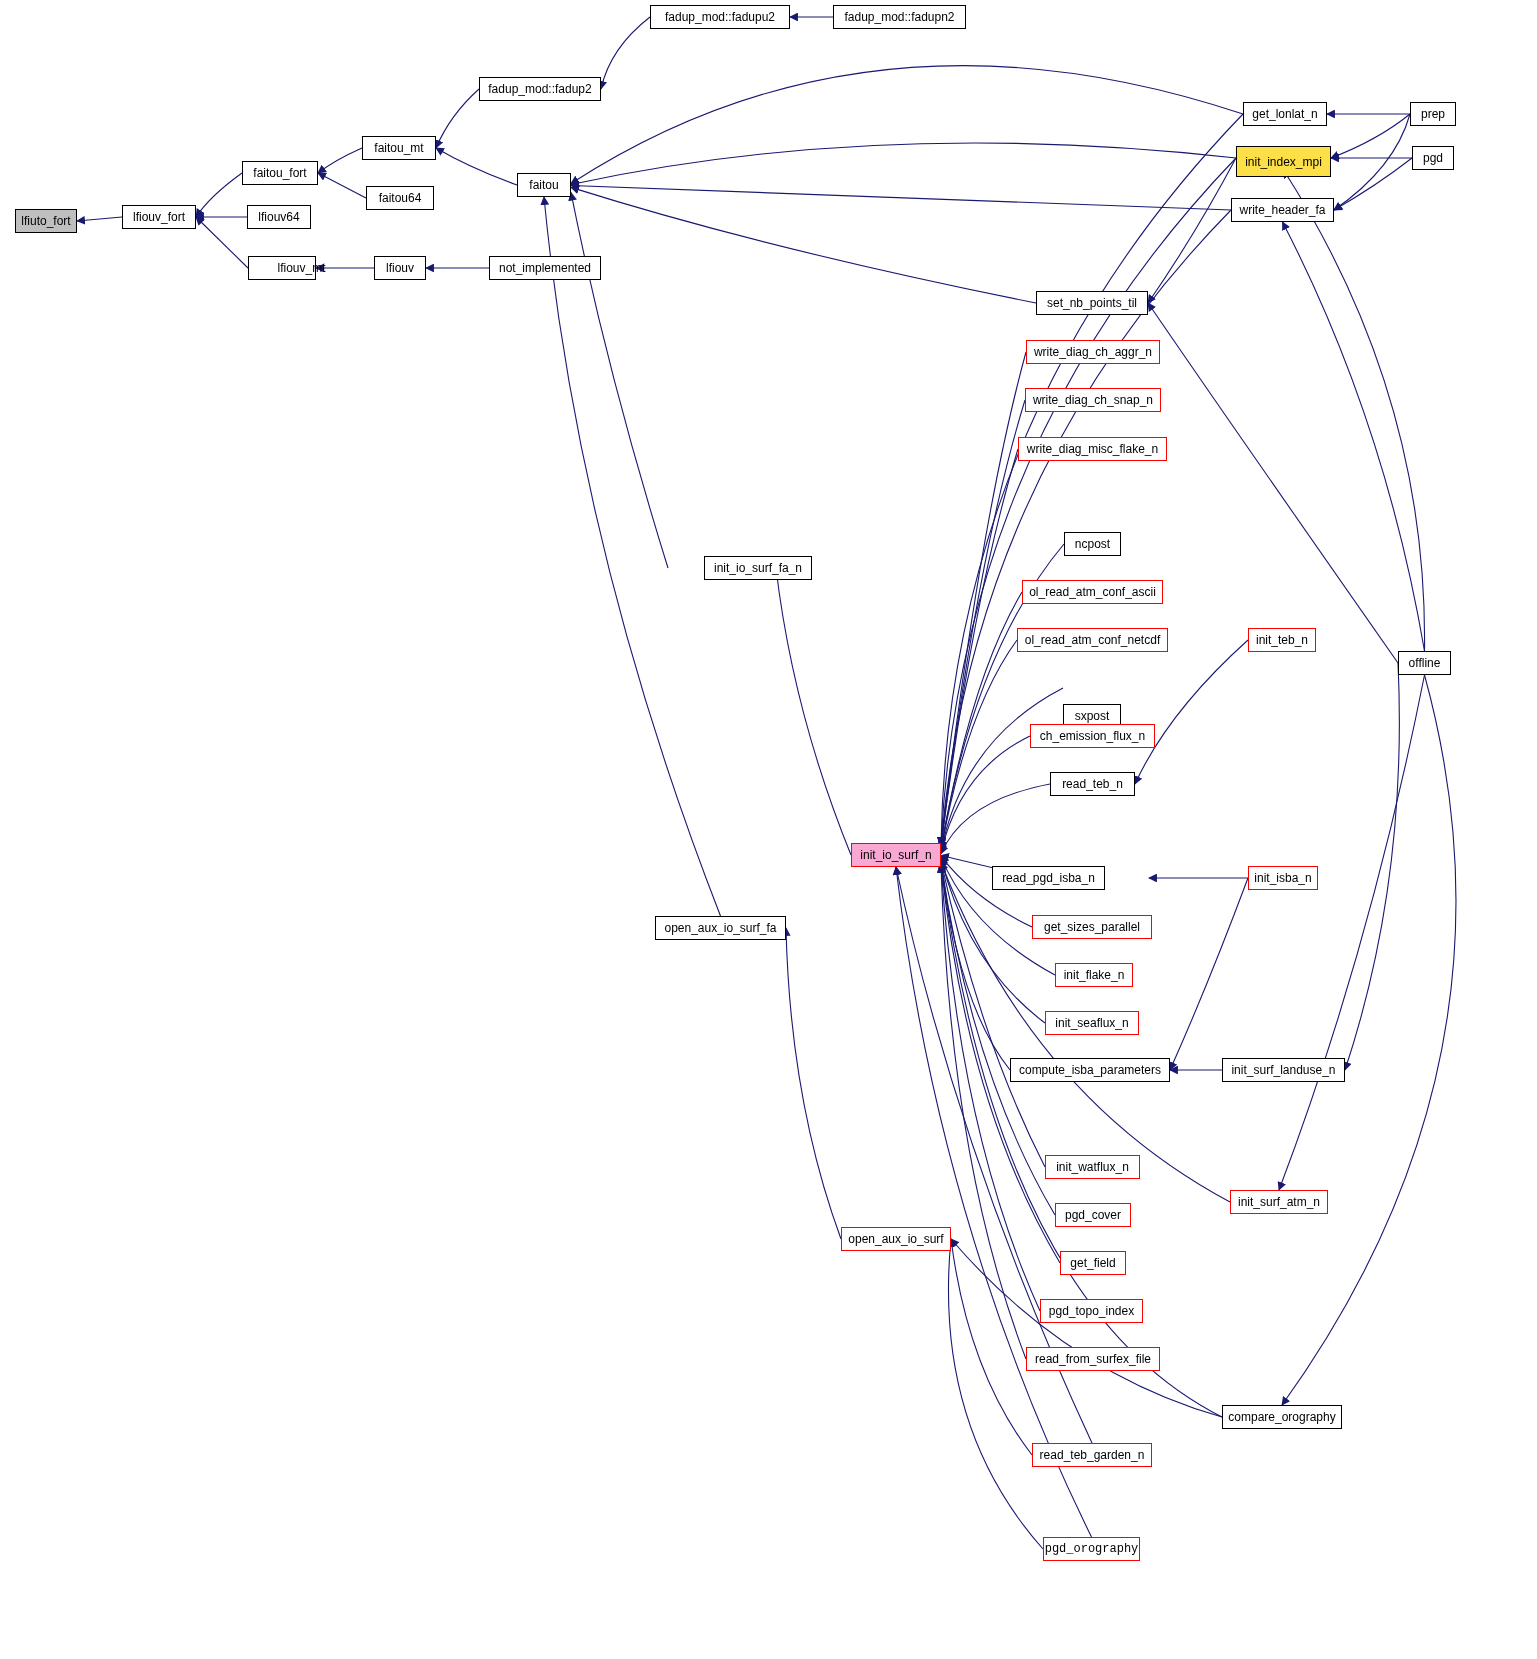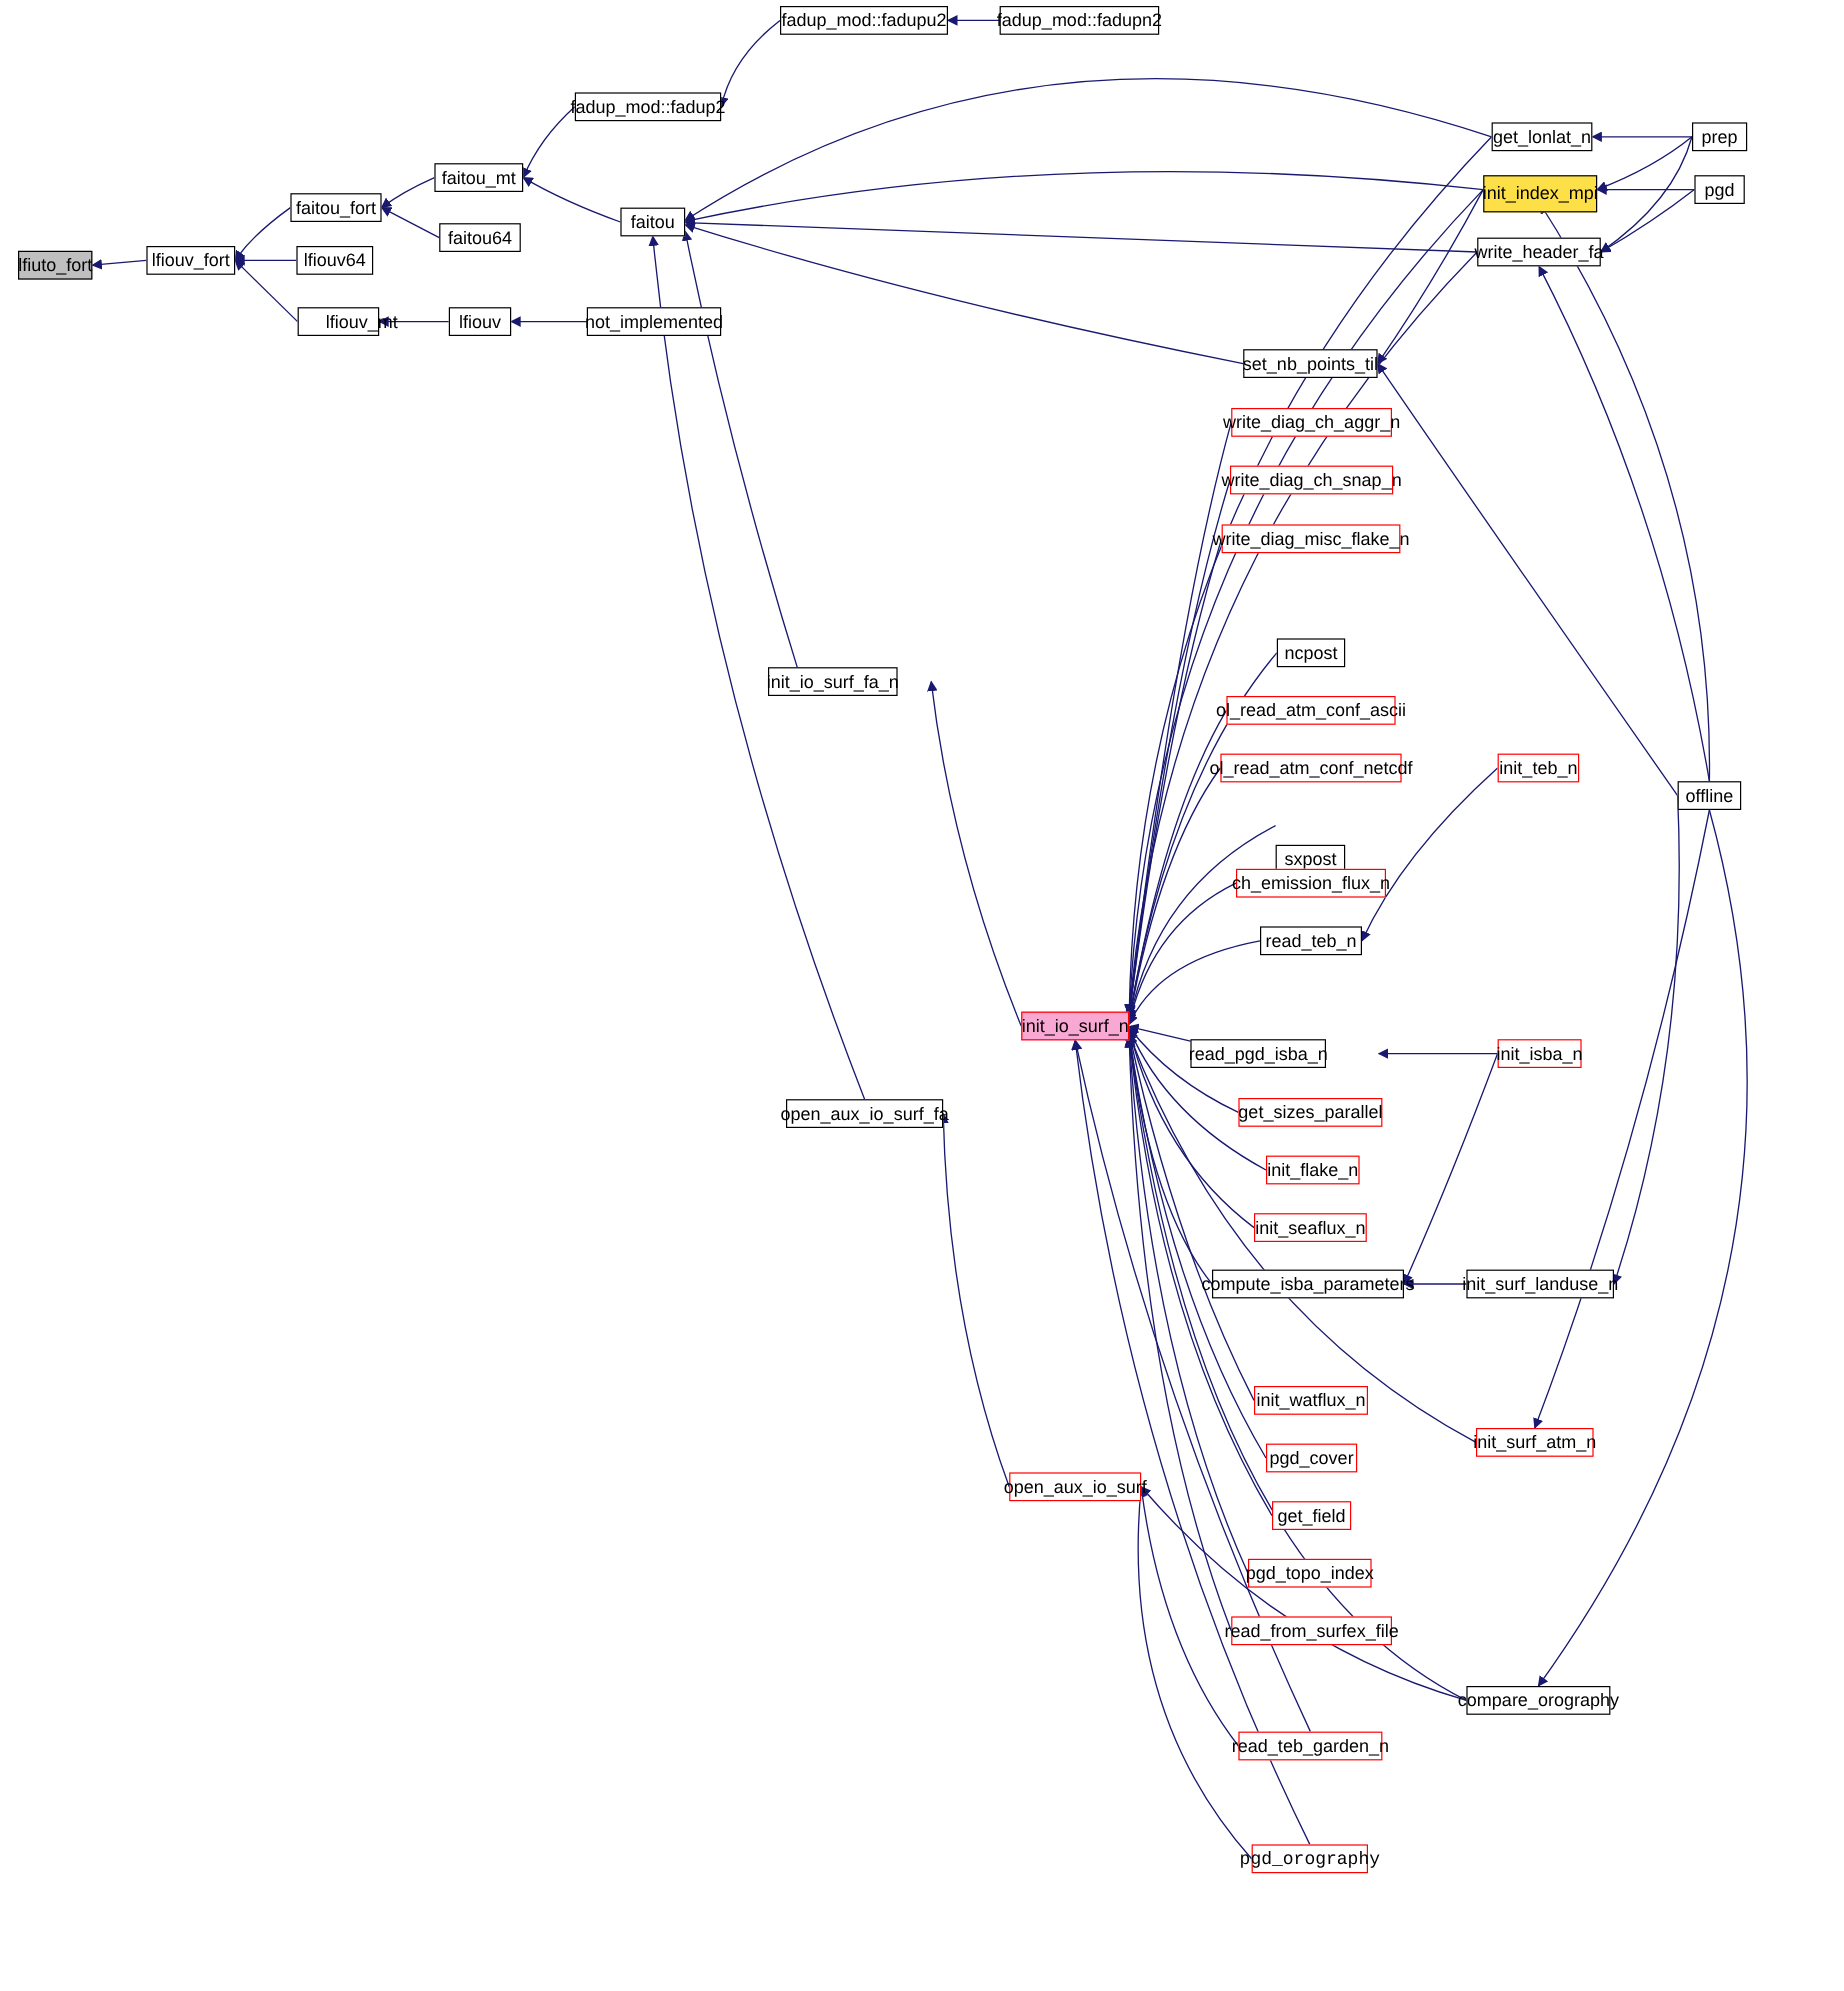--- a/index.html
+++ b/index.html
@@ -4,21 +4,21 @@
 <style>
   html,body{margin:0;padding:0;background:#ffffff;}
   .canvas{position:relative;width:1537px;height:1659px;font-family:"Liberation Sans",sans-serif;overflow:hidden;}
   #edge-layer{position:absolute;left:0;top:0;}
   #node-layer{position:absolute;left:0;top:0;width:100%;height:100%;}
   .node{
     position:absolute;
     display:flex;align-items:center;justify-content:center;
     box-sizing:border-box;
     background:#ffffff;border:1px solid #000000;
-    font-size:15px;color:#000000;white-space:nowrap;
+    font-size:12px;color:#000000;white-space:nowrap;
     cursor:pointer;
   }
   .edge{fill:none;stroke-width:1.1px;}
 </style>
 </head>
 <body>
 
 <div class="canvas">
   <svg id="edge-layer" width="1537" height="1659">
     <defs>
@@ -101,21 +101,21 @@
       <div class="node normal" style="left: 242px; top: 161px; width: 76px; height: 24px; background: rgb(255, 255, 255); border-color: rgb(0, 0, 0);">faitou_fort</div>
       <div class="node normal" style="left: 362px; top: 136px; width: 74px; height: 24px; background: rgb(255, 255, 255); border-color: rgb(0, 0, 0);">faitou_mt</div>
       <div class="node normal" style="left: 366px; top: 186px; width: 68px; height: 24px; background: rgb(255, 255, 255); border-color: rgb(0, 0, 0);">faitou64</div>
       <div class="node normal" style="left: 479px; top: 77px; width: 122px; height: 24px; background: rgb(255, 255, 255); border-color: rgb(0, 0, 0);">fadup_mod::fadup2</div>
       <div class="node normal" style="left: 650px; top: 5px; width: 140px; height: 24px; background: rgb(255, 255, 255); border-color: rgb(0, 0, 0);">fadup_mod::fadupu2</div>
       <div class="node normal" style="left: 833px; top: 5px; width: 133px; height: 24px; background: rgb(255, 255, 255); border-color: rgb(0, 0, 0);">fadup_mod::fadupn2</div>
       <div class="node normal" style="left: 517px; top: 173px; width: 54px; height: 24px; background: rgb(255, 255, 255); border-color: rgb(0, 0, 0);">faitou</div>
       <div class="node normal" style="left: 248px; top: 256px; width: 68px; height: 24px; background: rgb(255, 255, 255); border-color: rgb(0, 0, 0); padding-left: 39px;">lfiouv_mt</div>
       <div class="node normal" style="left: 374px; top: 256px; width: 52px; height: 24px; background: rgb(255, 255, 255); border-color: rgb(0, 0, 0);">lfiouv</div>
       <div class="node normal" style="left: 489px; top: 256px; width: 112px; height: 24px; background: rgb(255, 255, 255); border-color: rgb(0, 0, 0);">not_implemented</div>
-      <div class="node normal" style="left: 640px; top: 556px; width: 108px; height: 24px; background: rgb(255, 255, 255); border-color: rgb(0, 0, 0);">init_io_surf_fa_n</div>
+      <div class="node normal" style="left: 704px; top: 556px; width: 108px; height: 24px; background: rgb(255, 255, 255); border-color: rgb(0, 0, 0);">init_io_surf_fa_n</div>
       <div class="node normal" style="left: 655px; top: 916px; width: 131px; height: 24px; background: rgb(255, 255, 255); border-color: rgb(0, 0, 0);">open_aux_io_surf_fa</div>
       <div class="node truncated" style="left: 851px; top: 843px; width: 90px; height: 24px; background: #f9a8d4; border-color: rgb(255, 0, 0);">init_io_surf_n</div>
       <div class="node normal" style="left: 1243px; top: 102px; width: 84px; height: 24px; background: rgb(255, 255, 255); border-color: rgb(0, 0, 0);">get_lonlat_n</div>
       <div class="node normal" style="left: 1236px; top: 146px; width: 95px; height: 31px; background: #fde047; border-color: rgb(0, 0, 0);">init_index_mpi</div>
       <div class="node normal" style="left: 1231px; top: 198px; width: 103px; height: 24px; background: rgb(255, 255, 255); border-color: rgb(0, 0, 0);">write_header_fa</div>
       <div class="node normal" style="left: 1410px; top: 102px; width: 46px; height: 24px; background: rgb(255, 255, 255); border-color: rgb(0, 0, 0);">prep</div>
       <div class="node normal" style="left: 1412px; top: 146px; width: 42px; height: 24px; background: rgb(255, 255, 255); border-color: rgb(0, 0, 0);">pgd</div>
       <div class="node normal" style="left: 1036px; top: 291px; width: 112px; height: 24px; background: rgb(255, 255, 255); border-color: rgb(0, 0, 0);">set_nb_points_til</div>
       <div class="node truncated" style="left: 1026px; top: 340px; width: 134px; height: 24px; background: rgb(255, 255, 255); border-color: rgb(255, 0, 0);">write_diag_ch_aggr_n</div>
       <div class="node truncated" style="left: 1025px; top: 388px; width: 136px; height: 24px; background: rgb(255, 255, 255); border-color: rgb(255, 0, 0);">write_diag_ch_snap_n</div>

